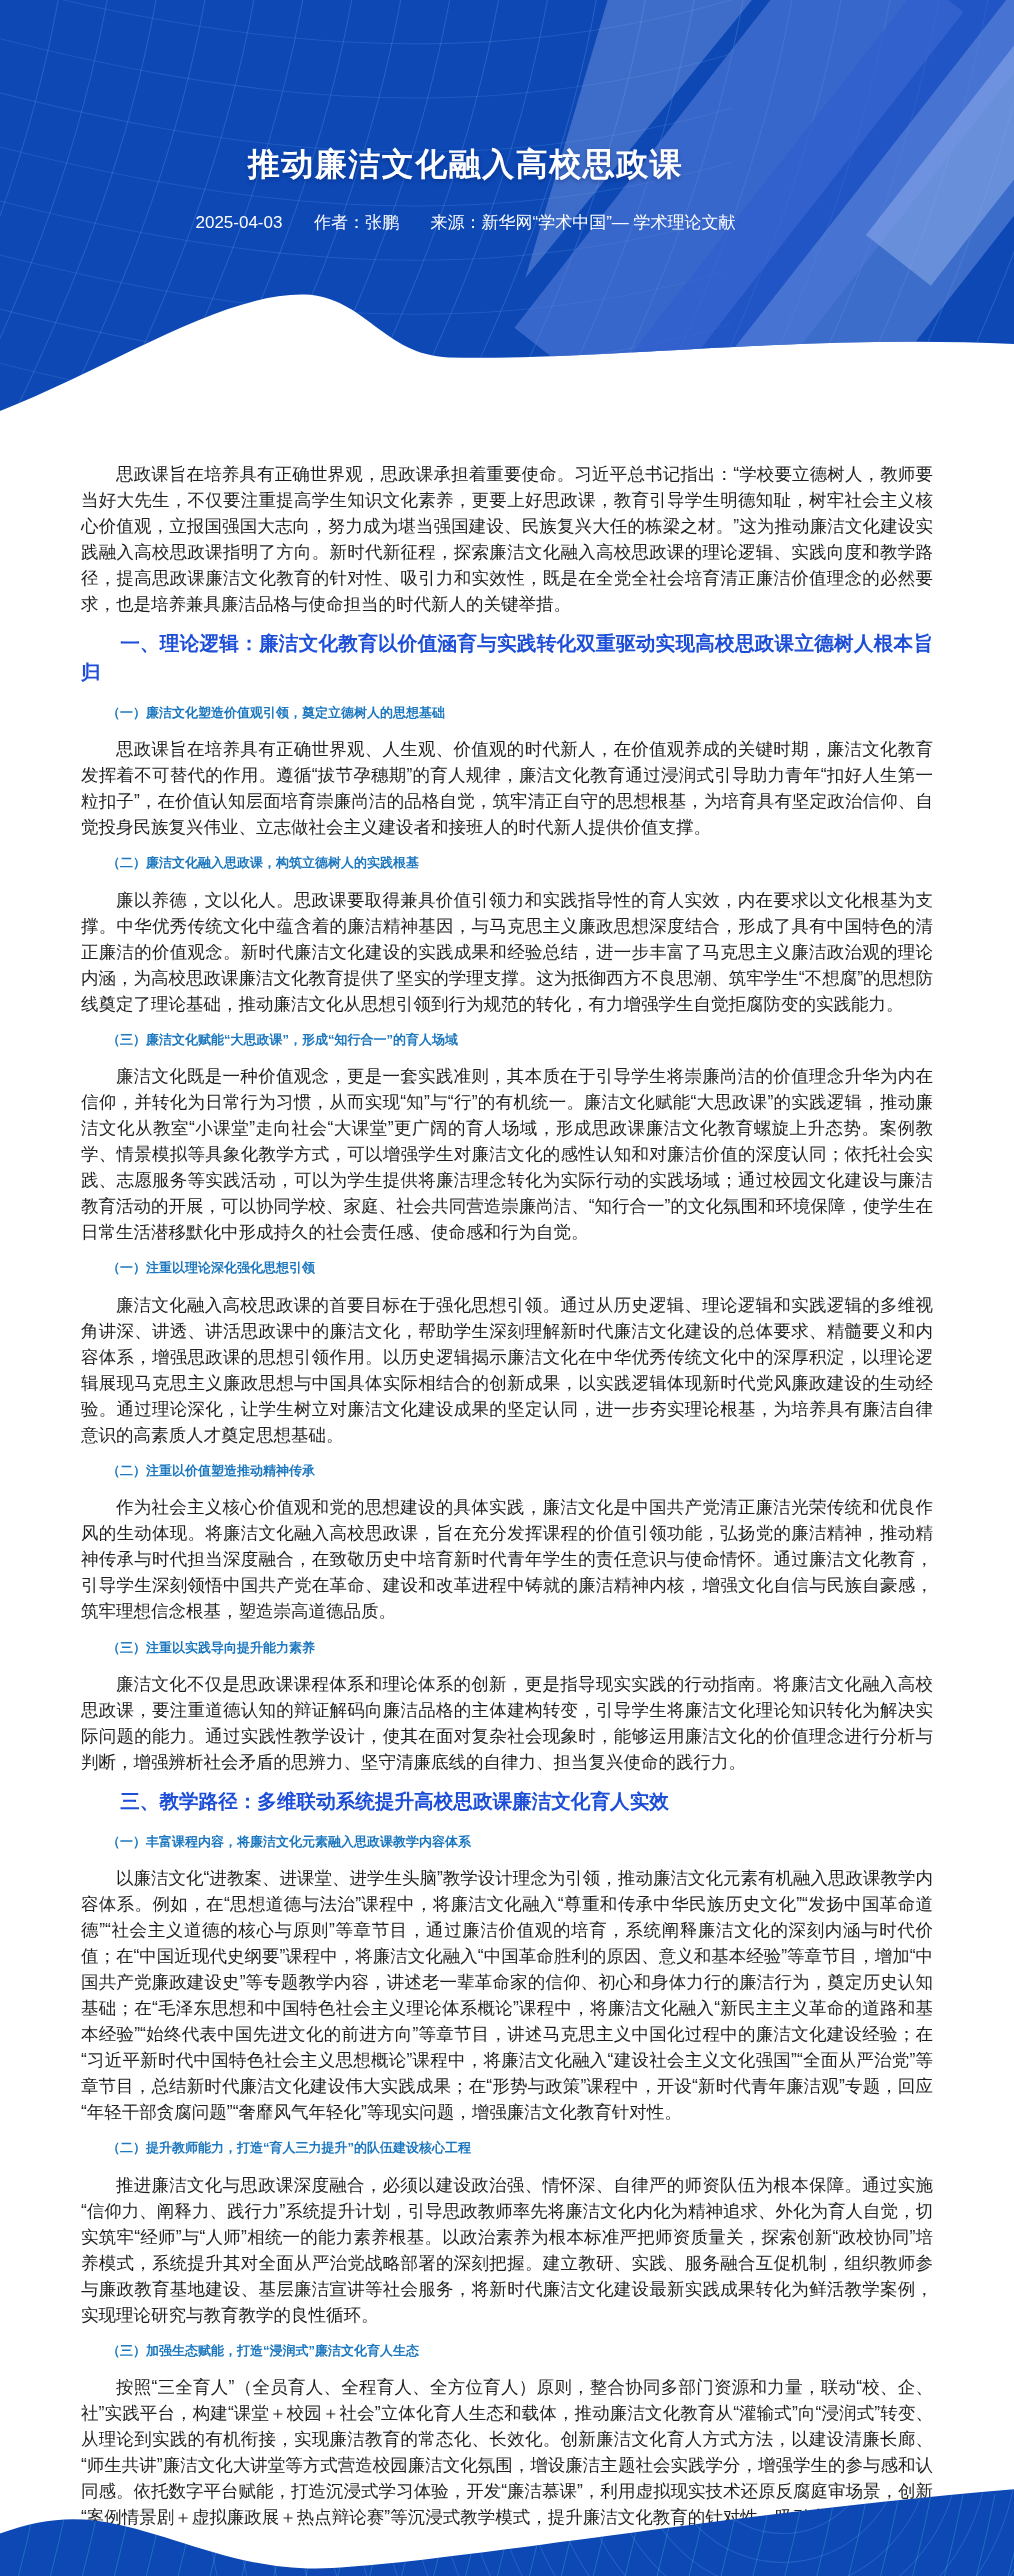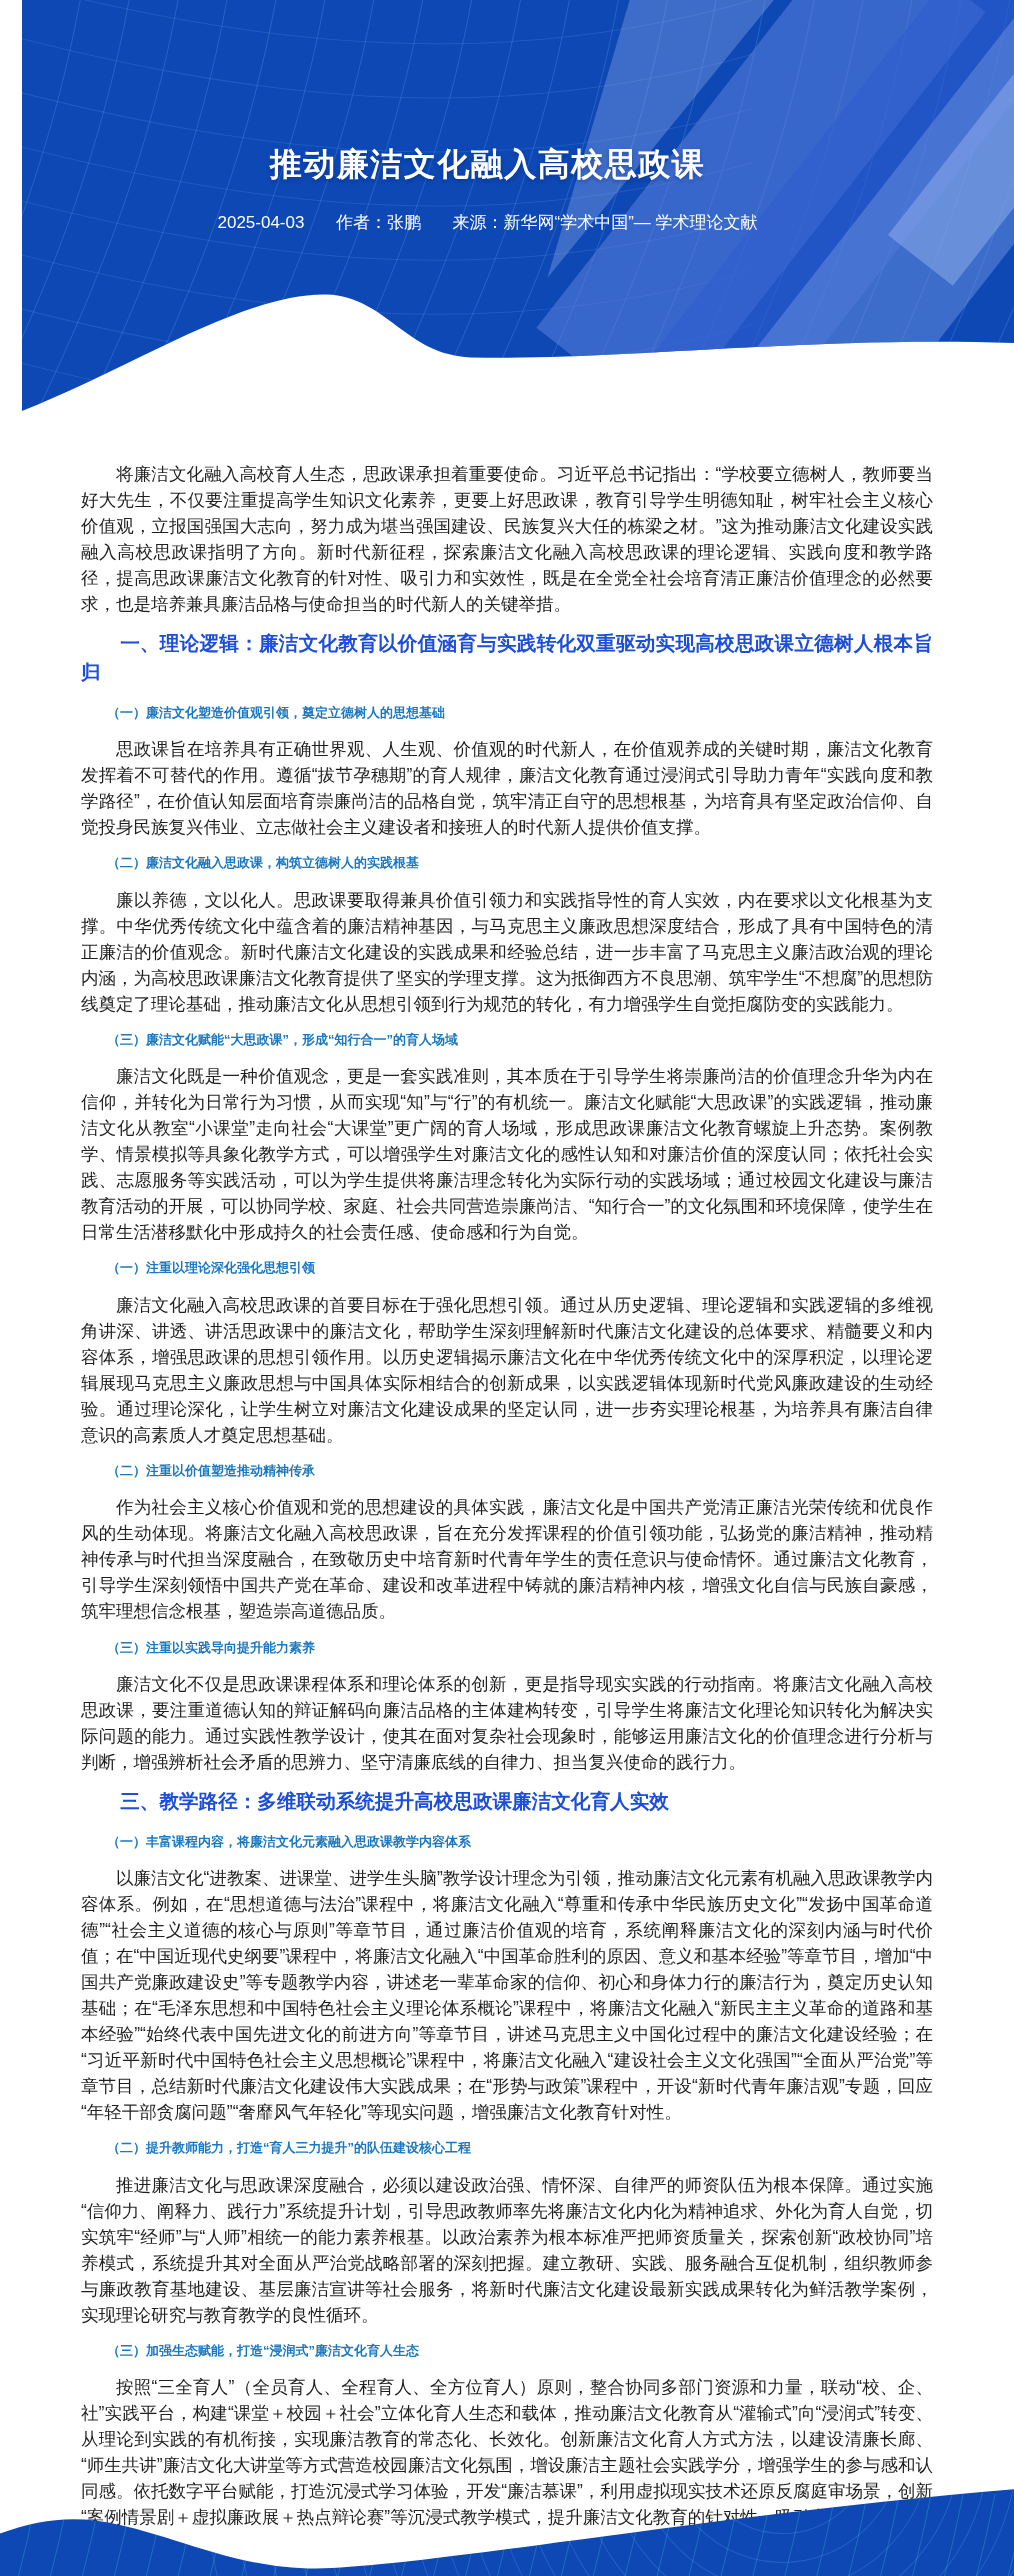--- a/index.html
+++ b/index.html
@@ -1,20 +1,20 @@
 <!DOCTYPE html>
 <html lang="zh" style="font-size:8.2px"><head>
 <meta charset="utf-8">
 <style>
   html,body{margin:0;padding:0;background:#ffffff;}
   body{font-family:"Liberation Sans","DejaVu Sans",sans-serif;}
   .page{position:relative;width:1014px;height:2742px;overflow:hidden;background:#ffffff;}
 
   
-  .hero{position:relative;width:931px;height:412px;margin-left:22px;}
+  .hero{position:relative;width:931px;height:412px;}
   .hero-svg{position:absolute;inset:0;width:1014px;height:412px;display:block;}
   .hero-text{position:absolute;left:0;right:0;top:143px;text-align:center;color:#ffffff;z-index:2;}
   .hero-title{margin:0;font-size:32px;font-weight:700;letter-spacing:1.5px;
               text-shadow:0 1.5px 4.1px rgba(0,20,80,.35);}
   .hero-meta{margin-top:24px;font-size:17px;font-weight:400;}
   .hero-meta span{display:inline-block;margin:0 13.4px;text-align:right;}
 
   
   .content{position:relative;padding:49px 81px 0 81px;color:#1f1f1f;
            font-size:17.5px;line-height:26px;text-align:justify;z-index:1;}
@@ -90,25 +90,25 @@
       <h1 class="hero-title">推动廉洁文化融入高校思政课</h1>
       <div class="hero-meta">
         <span>2025-04-03</span>
         <span>作者：张鹏</span>
         <span>来源：新华网“学术中国”— 学术理论文献</span>
       </div>
     </div>
   </header>
 
   <main class="content">
-    <p class="para">将廉洁文化融入高校育人生态，思政课承担着重要使命。习近平总书记指出：“学校要立德树人，教师要当好大先生，不仅要注重提高学生知识文化素养，更要上好思政课，教育引导学生明德知耻，树牢社会主义核心价值观，立报国强国大志向，努力成为堪当强国建设、民族复兴大任的栋梁之材。”这为推动廉洁文化建设实践融入高校思政课指明了方向。新时代新征程，探索廉洁文化融入高校思政课的理论逻辑、实践向度和教学路径，提高思政课廉洁文化教育的针对性、吸引力和实效性，既是在全党全社会培育清正廉洁价值理念的必然要求，也是培养兼具廉洁品格与使命担当的时代新人的关键举措。</p>
+    <p class="para">思政课旨在培养具有正确世界观，思政课承担着重要使命。习近平总书记指出：“学校要立德树人，教师要当好大先生，不仅要注重提高学生知识文化素养，更要上好思政课，教育引导学生明德知耻，树牢社会主义核心价值观，立报国强国大志向，努力成为堪当强国建设、民族复兴大任的栋梁之材。”这为推动廉洁文化建设实践融入高校思政课指明了方向。新时代新征程，探索廉洁文化融入高校思政课的理论逻辑、实践向度和教学路径，提高思政课廉洁文化教育的针对性、吸引力和实效性，既是在全党全社会培育清正廉洁价值理念的必然要求，也是培养兼具廉洁品格与使命担当的时代新人的关键举措。</p>
     <div id="sections">
         <h2 class="section-heading">一、理论逻辑：廉洁文化教育以价值涵育与实践转化双重驱动实现高校思政课立德树人根本旨归</h2>
         <h3 class="sub-heading">（一）廉洁文化塑造价值观引领，奠定立德树人的思想基础</h3>
-        <p class="para">思政课旨在培养具有正确世界观、人生观、价值观的时代新人，在价值观养成的关键时期，廉洁文化教育发挥着不可替代的作用。遵循“拔节孕穗期”的育人规律，廉洁文化教育通过浸润式引导助力青年“实践向度和教学路径”，在价值认知层面培育崇廉尚洁的品格自觉，筑牢清正自守的思想根基，为培育具有坚定政治信仰、自觉投身民族复兴伟业、立志做社会主义建设者和接班人的时代新人提供价值支撑。</p>
+        <p class="para">思政课旨在培养具有正确世界观、人生观、价值观的时代新人，在价值观养成的关键时期，廉洁文化教育发挥着不可替代的作用。遵循“拔节孕穗期”的育人规律，廉洁文化教育通过浸润式引导助力青年“扣好人生第一粒扣子”，在价值认知层面培育崇廉尚洁的品格自觉，筑牢清正自守的思想根基，为培育具有坚定政治信仰、自觉投身民族复兴伟业、立志做社会主义建设者和接班人的时代新人提供价值支撑。</p>
         <h3 class="sub-heading">（二）廉洁文化融入思政课，构筑立德树人的实践根基</h3>
         <p class="para">廉以养德，文以化人。思政课要取得兼具价值引领力和实践指导性的育人实效，内在要求以文化根基为支撑。中华优秀传统文化中蕴含着的廉洁精神基因，与马克思主义廉政思想深度结合，形成了具有中国特色的清正廉洁的价值观念。新时代廉洁文化建设的实践成果和经验总结，进一步丰富了马克思主义廉洁政治观的理论内涵，为高校思政课廉洁文化教育提供了坚实的学理支撑。这为抵御西方不良思潮、筑牢学生“不想腐”的思想防线奠定了理论基础，推动廉洁文化从思想引领到行为规范的转化，有力增强学生自觉拒腐防变的实践能力。</p>
         <h3 class="sub-heading">（三）廉洁文化赋能“大思政课”，形成“知行合一”的育人场域</h3>
         <p class="para">廉洁文化既是一种价值观念，更是一套实践准则，其本质在于引导学生将崇廉尚洁的价值理念升华为内在信仰，并转化为日常行为习惯，从而实现“知”与“行”的有机统一。廉洁文化赋能“大思政课”的实践逻辑，推动廉洁文化从教室“小课堂”走向社会“大课堂”更广阔的育人场域，形成思政课廉洁文化教育螺旋上升态势。案例教学、情景模拟等具象化教学方式，可以增强学生对廉洁文化的感性认知和对廉洁价值的深度认同；依托社会实践、志愿服务等实践活动，可以为学生提供将廉洁理念转化为实际行动的实践场域；通过校园文化建设与廉洁教育活动的开展，可以协同学校、家庭、社会共同营造崇廉尚洁、“知行合一”的文化氛围和环境保障，使学生在日常生活潜移默化中形成持久的社会责任感、使命感和行为自觉。</p>
         <h3 class="sub-heading">（一）注重以理论深化强化思想引领</h3>
         <p class="para">廉洁文化融入高校思政课的首要目标在于强化思想引领。通过从历史逻辑、理论逻辑和实践逻辑的多维视角讲深、讲透、讲活思政课中的廉洁文化，帮助学生深刻理解新时代廉洁文化建设的总体要求、精髓要义和内容体系，增强思政课的思想引领作用。以历史逻辑揭示廉洁文化在中华优秀传统文化中的深厚积淀，以理论逻辑展现马克思主义廉政思想与中国具体实际相结合的创新成果，以实践逻辑体现新时代党风廉政建设的生动经验。通过理论深化，让学生树立对廉洁文化建设成果的坚定认同，进一步夯实理论根基，为培养具有廉洁自律意识的高素质人才奠定思想基础。</p>
         <h3 class="sub-heading">（二）注重以价值塑造推动精神传承</h3>
         <p class="para">作为社会主义核心价值观和党的思想建设的具体实践，廉洁文化是中国共产党清正廉洁光荣传统和优良作风的生动体现。将廉洁文化融入高校思政课，旨在充分发挥课程的价值引领功能，弘扬党的廉洁精神，推动精神传承与时代担当深度融合，在致敬历史中培育新时代青年学生的责任意识与使命情怀。通过廉洁文化教育，引导学生深刻领悟中国共产党在革命、建设和改革进程中铸就的廉洁精神内核，增强文化自信与民族自豪感，筑牢理想信念根基，塑造崇高道德品质。</p>
         <h3 class="sub-heading">（三）注重以实践导向提升能力素养</h3>
         <p class="para">廉洁文化不仅是思政课课程体系和理论体系的创新，更是指导现实实践的行动指南。将廉洁文化融入高校思政课，要注重道德认知的辩证解码向廉洁品格的主体建构转变，引导学生将廉洁文化理论知识转化为解决实际问题的能力。通过实践性教学设计，使其在面对复杂社会现象时，能够运用廉洁文化的价值理念进行分析与判断，增强辨析社会矛盾的思辨力、坚守清廉底线的自律力、担当复兴使命的践行力。</p>

